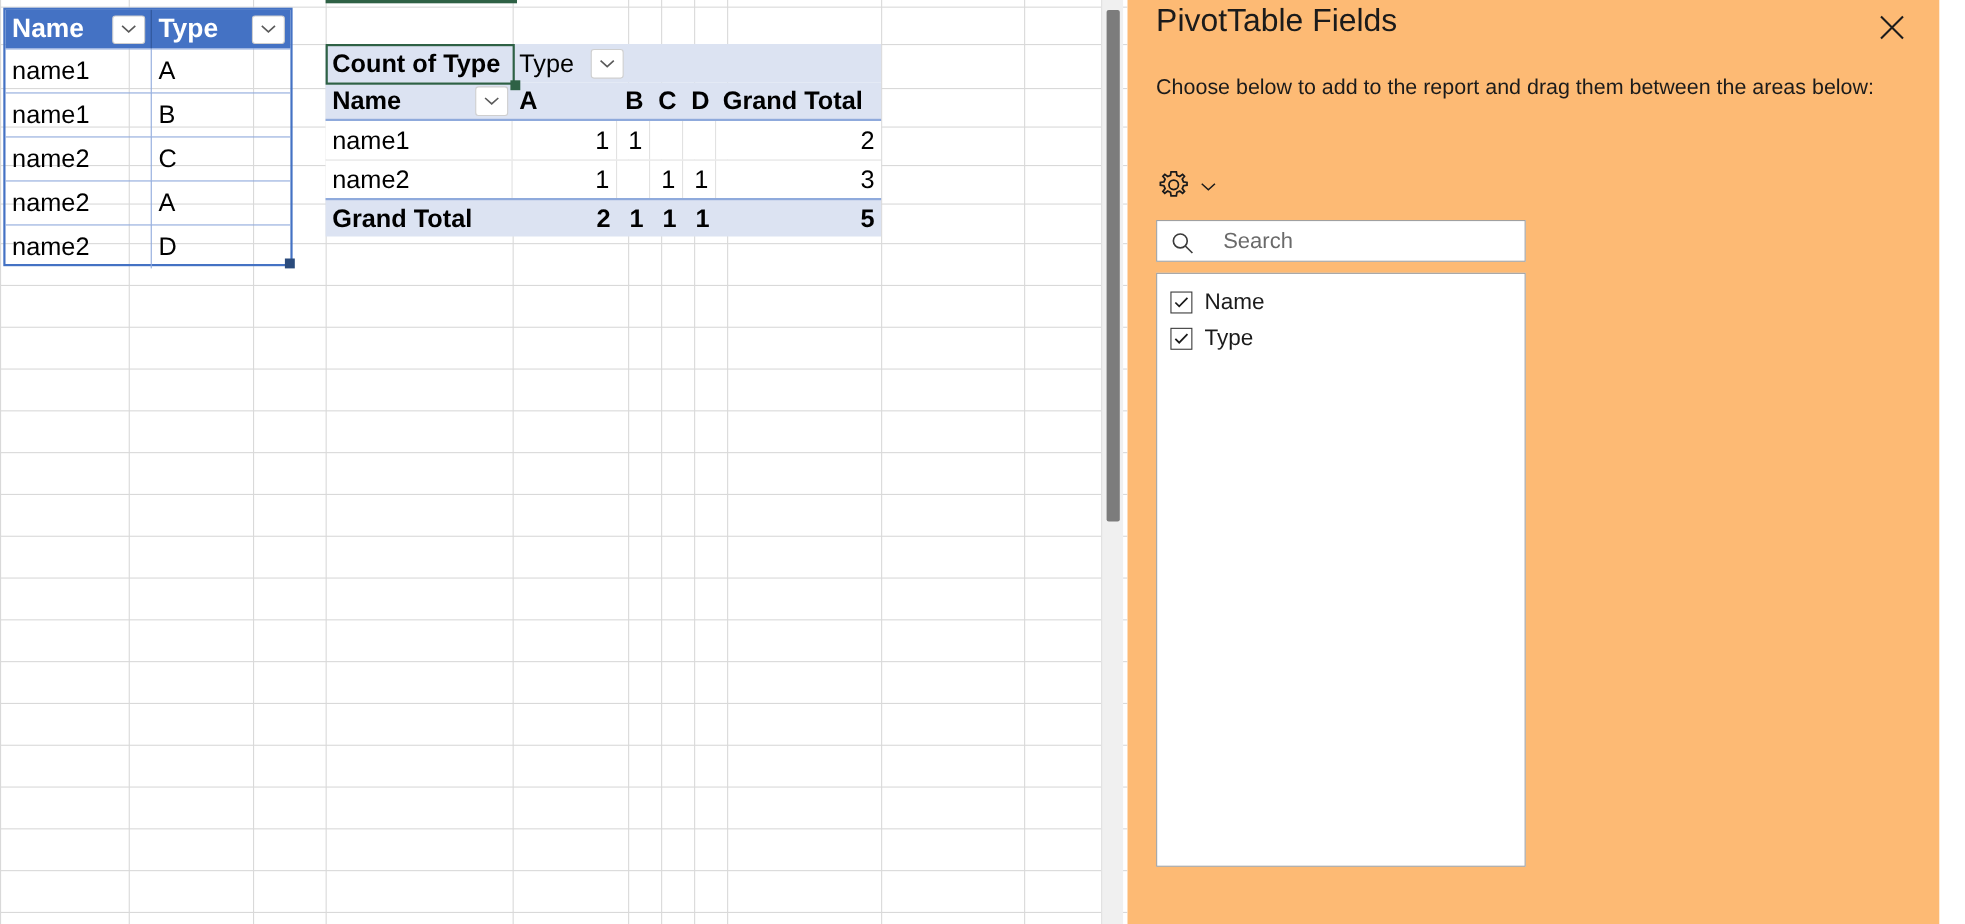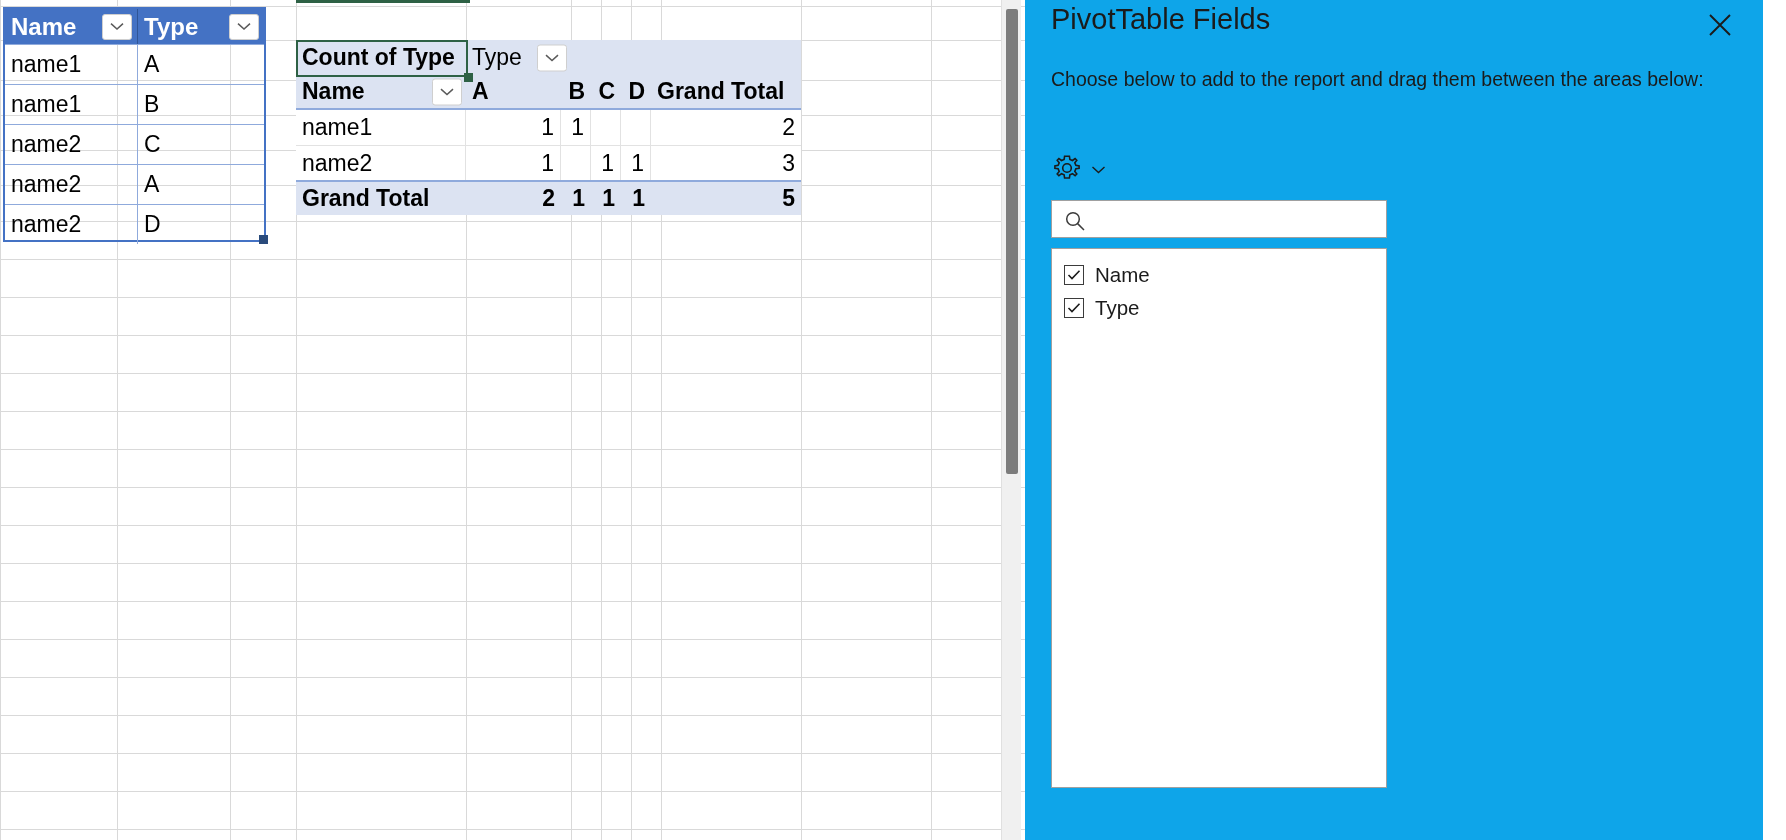--- a/index.html
+++ b/index.html
@@ -117,21 +117,21 @@
   #vthumb {
     position: absolute; left: 4px; top: 9px;
     width: 12px; height: 465px;
     background: #7c7c7c; border-radius: 2px;
   }
 
   
   #pane {
     position: absolute; left: 1025px; top: 0;
     width: 738px; height: 840px;
-    background: #0ea5e9;
+    background: #fdba74;
   }
   #pane-title {
     position: absolute; left: 26px; top: 3px;
     font-size: 29px; color: #1b1b1b;
   }
   #close-btn {
     position: absolute; right: 24px; top: 6px;
     width: 38px; height: 38px;
     display: flex; align-items: center; justify-content: center;
     cursor: pointer;
@@ -367,20 +367,21 @@
     </div>
 
     <div id="field-col">
       <div id="search-box">
         <span id="search-icon">
           <svg width="22" height="22" viewBox="0 0 22 22">
             <circle cx="9" cy="9" r="6.3" fill="none" stroke="#3b3b3b" stroke-width="1.5"></circle>
             <path d="M13.6 13.6 L20 20" stroke="#3b3b3b" stroke-width="1.5" fill="none"></path>
           </svg>
         </span>
+        <input id="search-input" type="text" placeholder="Search" style="">
       </div>
 
       <div id="field-list">
         <div class="field-item">
           <span class="chk">
             <svg width="14" height="12" viewBox="0 0 14 12">
                 <path d="M1.5 6 L5 9.5 L12.5 1.8" fill="none" stroke="#1b1b1b" stroke-width="1.6"></path>
               </svg>
           </span>
           <span>Name</span>

